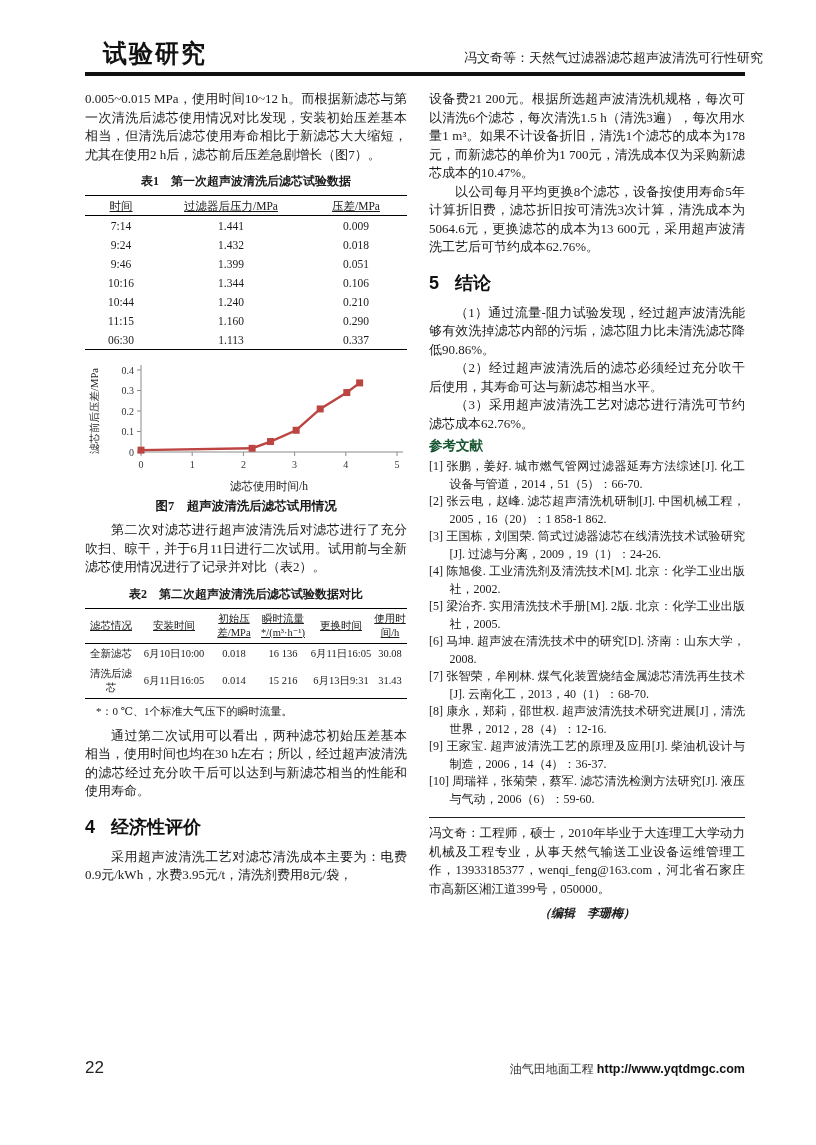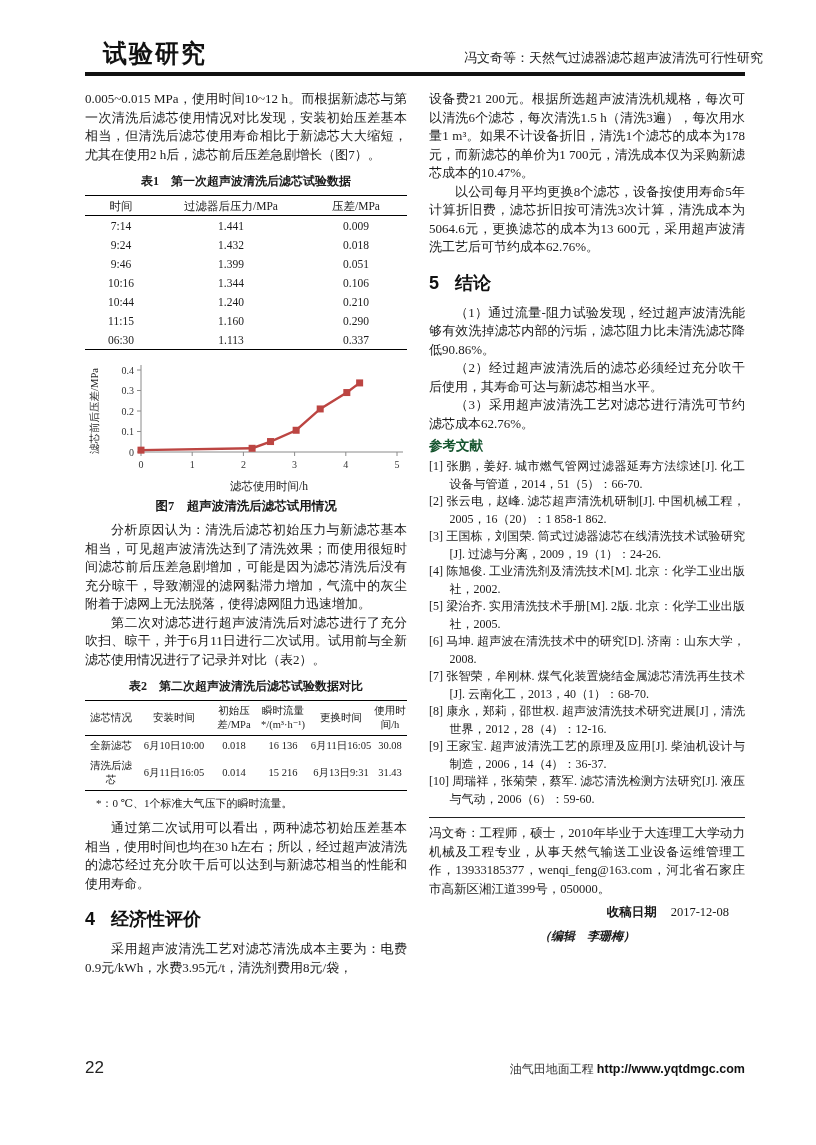--- a/index.html
+++ b/index.html
@@ -15,21 +15,21 @@
   .header-rule{position:absolute;left:85px;top:72px;width:660px;height:4px;background:#111;}
   
   .columns{position:absolute;left:85px;top:90px;width:660px;display:flex;gap:22px;}
   .col{width:323px;}
   .para{font-size:13px;line-height:18.5px;text-align:justify;margin:0;}
   .indent{text-indent:2em;}
   
   .tbl-caption{text-align:center;font-weight:bold;font-size:12px;margin:9px 0 5px;}
   table{width:100%;border-collapse:collapse;font-size:11.5px;
         border-top:1.5px solid #000;border-bottom:1.5px solid #000;}
-  thead tr{border-bottom:1px solid #000;}
+  thead tr{border-bottom:1px solid #000;text-decoration:underline;}
   th,td{font-weight:normal;text-align:center;padding:2.5px 1px;line-height:14px;}
   .t2 th,.t2 td{font-size:10.5px;padding:3px 0;}
   .footnote{font-size:11px;margin:5px 0 8px;padding-left:1em;}
   
   .figure{margin-top:10px;text-align:center;}
   svg text{font-family:"Liberation Serif","DejaVu Serif",serif;}
   .fig-caption{text-align:center;font-weight:bold;font-size:12.5px;margin:2px 0 6px;}
   
   .sec-head{font-family:"Liberation Sans","DejaVu Sans",sans-serif;font-weight:bold;
             font-size:18px;margin:14px 0 9px;color:#111;}
@@ -148,21 +148,20 @@
             <rect x="207.636" y="66.77000000000001" width="7" height="7" fill="#bc4542"></rect>
             <rect x="231.7" y="45.45000000000001" width="7" height="7" fill="#bc4542"></rect>
             <rect x="258.32399999999996" y="29.05000000000001" width="7" height="7" fill="#bc4542"></rect>
             <rect x="271.12399999999997" y="19.414999999999992" width="7" height="7" fill="#bc4542"></rect>
             <text x="184" y="130" text-anchor="middle" font-size="11.5" fill="#222">滤芯使用时间/h</text>
             <text x="13" y="51" text-anchor="middle" font-size="10.5" fill="#222" transform="rotate(-90 13 51)">滤芯前后压差/MPa</text>
           </svg>
       </div>
       <div class="fig-caption">图7　超声波清洗后滤芯试用情况</div>
 
-      <p class="para indent">分析原因认为：清洗后滤芯初始压力与新滤芯基本相当，可见超声波清洗达到了清洗效果；而使用很短时间滤芯前后压差急剧增加，可能是因为滤芯清洗后没有充分晾干，导致潮湿的滤网黏滞力增加，气流中的灰尘附着于滤网上无法脱落，使得滤网阻力迅速增加。</p>
       <p class="para indent">第二次对滤芯进行超声波清洗后对滤芯进行了充分吹扫、晾干，并于6月11日进行二次试用。试用前与全新滤芯使用情况进行了记录并对比（表2）。</p>
 
       <div class="tbl-caption">表2　第二次超声波清洗后滤芯试验数据对比</div>
       <table class="t2">
         <thead>
           <tr>
             <th style="width:52px">滤芯情况</th>
             <th style="width:74px">安装时间</th>
             <th style="width:46px">初始压差/MPa</th>
             <th style="width:52px">瞬时流量*/(m³·h⁻¹)</th>
@@ -217,23 +216,20 @@
       <div class="ref">[4] 陈旭俊. 工业清洗剂及清洗技术[M]. 北京：化学工业出版社，2002.</div>
       <div class="ref">[5] 梁治齐. 实用清洗技术手册[M]. 2版. 北京：化学工业出版社，2005.</div>
       <div class="ref">[6] 马坤. 超声波在清洗技术中的研究[D]. 济南：山东大学，2008.</div>
       <div class="ref">[7] 张智荣，牟刚林. 煤气化装置烧结金属滤芯清洗再生技术[J]. 云南化工，2013，40（1）：68-70.</div>
       <div class="ref">[8] 康永，郑莉，邵世权. 超声波清洗技术研究进展[J]，清洗世界，2012，28（4）：12-16.</div>
       <div class="ref">[9] 王家宝. 超声波清洗工艺的原理及应用[J]. 柴油机设计与制造，2006，14（4）：36-37.</div>
       <div class="ref">[10] 周瑞祥，张菊荣，蔡军. 滤芯清洗检测方法研究[J]. 液压与气动，2006（6）：59-60.</div>
 
       <hr class="divider">
       <p class="bio">冯文奇：工程师，硕士，2010年毕业于大连理工大学动力机械及工程专业，从事天然气输送工业设备运维管理工作，13933185377，wenqi_feng@163.com，河北省石家庄市高新区湘江道399号，050000。</p>
-      <div class="received">
-        <span class="lbl">收稿日期</span><span>2017-12-08</span>
-      </div>
       <div class="editor">（编辑　李珊梅）</div>
     </div>
   </div>
 
   <div class="footer">
     <span class="pagenum">22</span>
     <span class="journal-footer"><span>油气田地面工程</span> <b>http://www.yqtdmgc.com</b></span>
   </div>
 
 </div>

